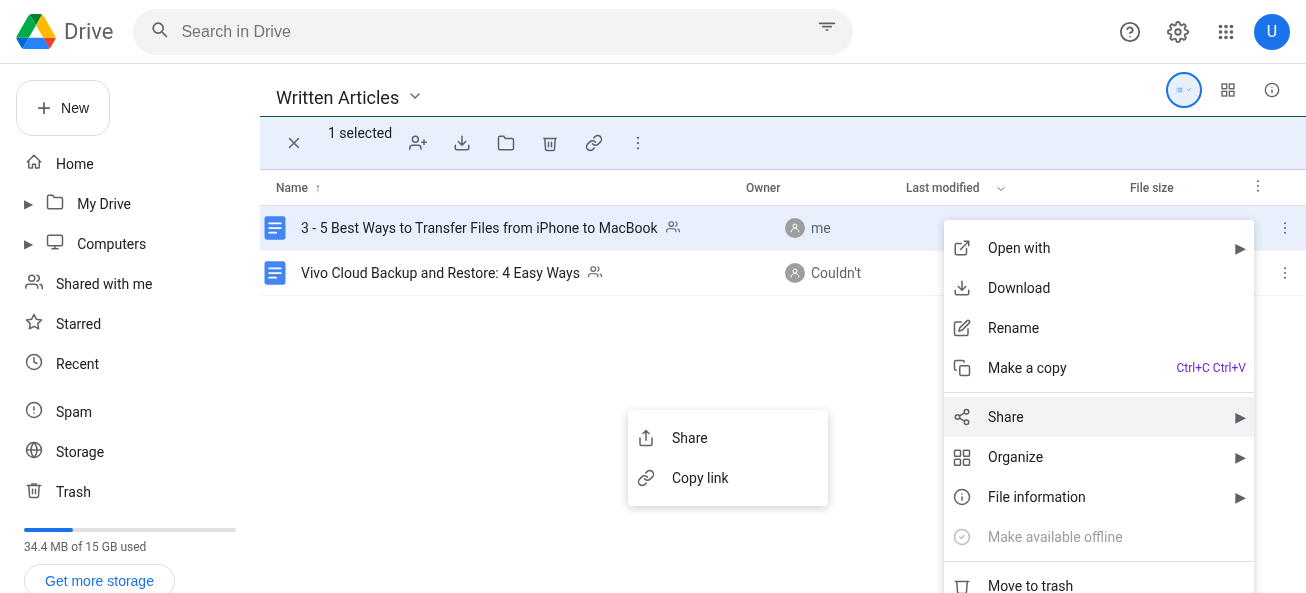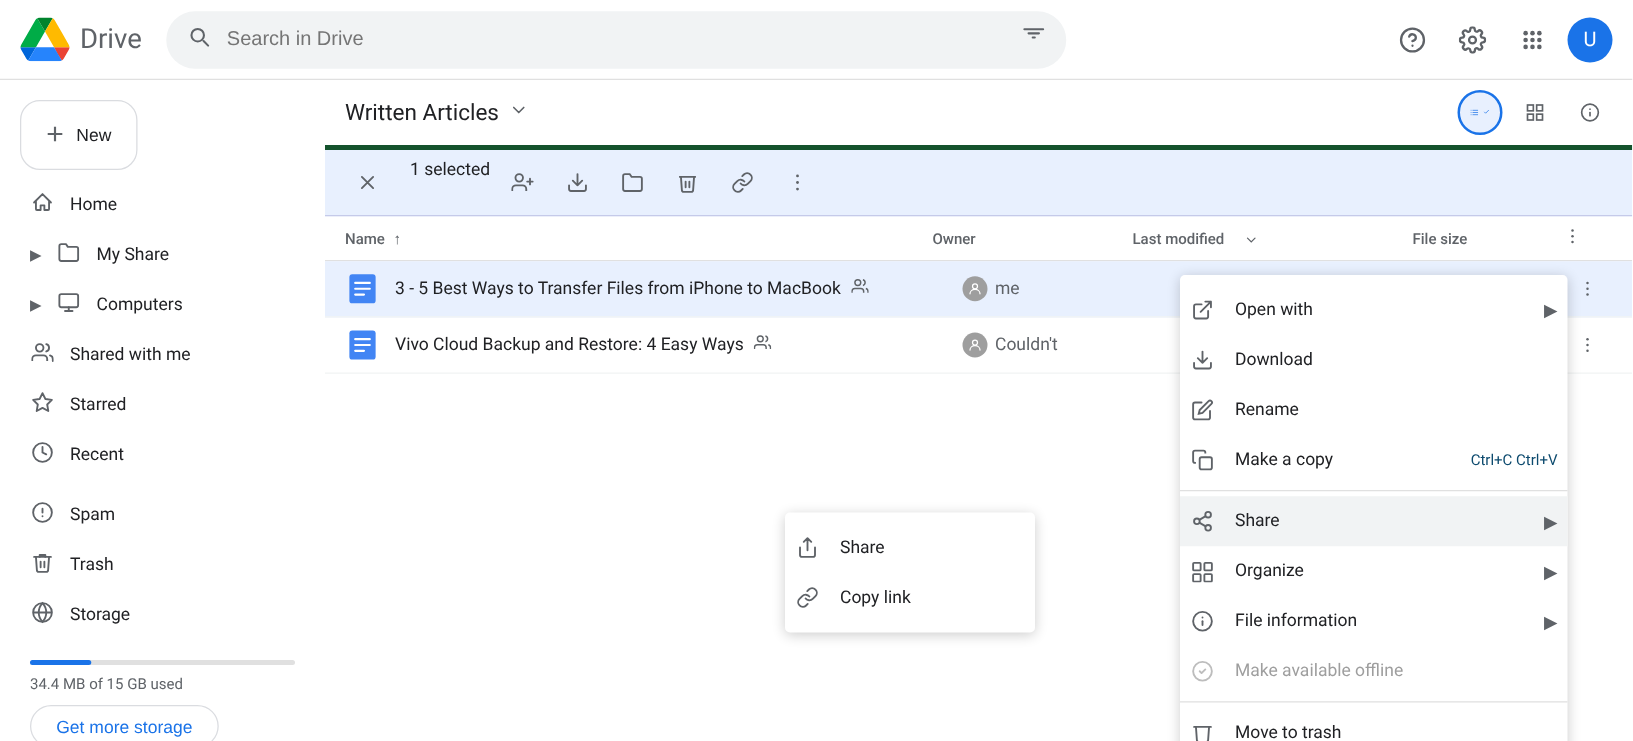--- a/index.html
+++ b/index.html
@@ -29,42 +29,42 @@
     .sidebar-item { display: flex; align-items: center; gap: 12px; padding: 0 24px; height: 40px; border-radius: 0 20px 20px 0; cursor: pointer; font-size: 14px; color: #202124; margin-right: 16px; }
     .sidebar-item .item-icon { font-size: 18px; color: #5f6368; width: 20px; text-align: center; }
     .sidebar-expand { font-size: 12px; color: #5f6368; }
     .storage-section { padding: 8px 24px; }
     .storage-bar-bg { width: 100%; height: 4px; background: #e0e0e0; border-radius: 2px; margin: 8px 0; }
     .storage-bar-fill { width: 23%; height: 4px; background: #1a73e8; border-radius: 2px; }
     .storage-text { font-size: 12px; color: #5f6368; }
     .get-storage-btn { margin-top: 10px; border: 1px solid #dadce0; border-radius: 20px; padding: 8px 20px; font-size: 14px; cursor: pointer; background: #fff; color: #1a73e8; font-weight: 500; }
 
     
-    .main-header { display: flex; align-items: center; justify-content: space-between; padding: 8px 16px; border-bottom: 4px solid #14532d; }
+    .main-header { display: flex; align-items: flex-end; justify-content: space-between; padding: 8px 16px; border-bottom: 1px solid #14532d; }
     .folder-title { display: flex; align-items: center; gap: 8px; font-size: 18px; font-weight: 400; color: #202124; }
     .folder-title .chevron { color: #5f6368; }
     .view-controls { display: flex; align-items: center; gap: 8px; }
     .view-btn { width: 36px; height: 36px; border-radius: 50%; display: flex; align-items: center; justify-content: center; cursor: pointer; color: #5f6368; border: none; background: transparent; }
     .view-btn.active { background: #e8f0fe; border: 2px solid #1a73e8; color: #1a73e8; }
     .list-view-btn { border: 1px solid #dadce0; border-radius: 20px; padding: 4px 8px; display: flex; align-items: center; gap: 2px; }
 
     
     .selection-bar { display: flex; align-items: flex-start; padding: 8px 16px; gap: 8px; background: #e8f0fe; border-bottom: 1px solid #c5cae9; }
     .selection-text { font-size: 14px; color: #202124; margin-left: 8px; }
     .sel-icon-btn { width: 36px; height: 36px; border-radius: 50%; display: flex; align-items: center; justify-content: center; cursor: pointer; color: #5f6368; border: none; background: transparent; }
 
     
     .file-table { flex: 1; overflow-y: auto; }
     .table-header { display: flex; align-items: center; padding: 8px 16px; border-bottom: 1px solid #e0e0e0; color: #5f6368; font-size: 12px; font-weight: 500; }
     .col-name { flex: 1; }
     .col-owner { width: 160px; }
     .col-modified { width: 224px; display: flex; align-items: flex-end; gap: 16px; }
     .col-size { width: 120px; }
     .col-more { width: 40px; }
-    .file-row { display: flex; align-items: center; padding: 8px 16px; border-bottom: 1px solid #f1f3f4; cursor: pointer; }
+    .file-row { display: flex; align-items: center; padding: 8px 1px; border-bottom: 1px solid #f1f3f4; cursor: pointer; }
     .file-row.selected { background: #e8f0fe; }
     .file-icon { width: 28px; height: 28px; margin-right: 12px; flex-shrink: 0; }
     .file-name { flex: 1; font-size: 14px; display: flex; align-items: center; gap: 8px; }
     .file-owner { width: 160px; font-size: 14px; color: #5f6368; display: flex; align-items: center; gap: 6px; }
     .file-modified { width: 200px; font-size: 14px; color: #5f6368; }
     .file-size { width: 120px; font-size: 14px; color: #5f6368; }
     .file-more { width: 40px; display: flex; justify-content: center; }
     .owner-avatar { width: 20px; height: 20px; border-radius: 50%; background: #9e9e9e; display: flex; align-items: center; justify-content: center; color: #fff; font-size: 10px; }
     .shared-icon { color: #5f6368; font-size: 14px; }
     .context-menu { background: #fff; border-radius: 4px; box-shadow: 0 2px 10px rgba(0,0,0,0.2); min-width: 200px; padding: 8px 0; }
@@ -162,21 +162,21 @@
         <span>Home</span>
       </div>
 
       <div class="sidebar-item">
         <span class="sidebar-expand">▶</span>
         <span class="item-icon">
           <svg width="18" height="18" viewBox="0 0 24 24" fill="none">
               <path d="M22 19a2 2 0 0 1-2 2H4a2 2 0 0 1-2-2V5a2 2 0 0 1 2-2h5l2 3h9a2 2 0 0 1 2 2z" stroke="#5f6368" stroke-width="2" stroke-linecap="round" stroke-linejoin="round"></path>
             </svg>
         </span>
-        <span>My Share</span>
+        <span>My Drive</span>
       </div>
 
       <div class="sidebar-item">
         <span class="sidebar-expand">▶</span>
         <span class="item-icon">
           <svg width="18" height="18" viewBox="0 0 24 24" fill="none">
               <rect x="2" y="3" width="20" height="14" rx="2" stroke="#5f6368" stroke-width="2"></rect>
               <path d="M8 21h8M12 17v4" stroke="#5f6368" stroke-width="2" stroke-linecap="round"></path>
             </svg>
         </span>
@@ -222,36 +222,36 @@
               <line x1="12" y1="8" x2="12" y2="12" stroke="#5f6368" stroke-width="2" stroke-linecap="round"></line>
               <circle cx="12" cy="16" r="1" fill="#5f6368"></circle>
             </svg>
         </span>
         <span>Spam</span>
       </div>
 
       <div class="sidebar-item">
         <span class="item-icon">
           <svg width="18" height="18" viewBox="0 0 24 24" fill="none">
-              <polyline points="3 6 5 6 21 6" stroke="#5f6368" stroke-width="2" stroke-linecap="round"></polyline>
-              <path d="M19 6l-1 14a2 2 0 0 1-2 2H8a2 2 0 0 1-2-2L5 6M10 11v6M14 11v6M9 6V4h6v2" stroke="#5f6368" stroke-width="2" stroke-linecap="round" stroke-linejoin="round"></path>
-            </svg>
-        </span>
-        <span>Trash</span>
-      </div>
-
-      <div class="sidebar-item">
-        <span class="item-icon">
-          <svg width="18" height="18" viewBox="0 0 24 24" fill="none">
               <path d="M12 2a10 10 0 1 0 0 20 10 10 0 0 0 0-20z" stroke="#5f6368" stroke-width="2"></path>
               <path d="M12 2a14.5 14.5 0 0 1 4 10 14.5 14.5 0 0 1-4 10A14.5 14.5 0 0 1 8 12 14.5 14.5 0 0 1 12 2z" stroke="#5f6368" stroke-width="2"></path>
               <line x1="2" y1="12" x2="22" y2="12" stroke="#5f6368" stroke-width="2"></line>
             </svg>
         </span>
         <span>Storage</span>
+      </div>
+
+      <div class="sidebar-item">
+        <span class="item-icon">
+          <svg width="18" height="18" viewBox="0 0 24 24" fill="none">
+              <polyline points="3 6 5 6 21 6" stroke="#5f6368" stroke-width="2" stroke-linecap="round"></polyline>
+              <path d="M19 6l-1 14a2 2 0 0 1-2 2H8a2 2 0 0 1-2-2L5 6M10 11v6M14 11v6M9 6V4h6v2" stroke="#5f6368" stroke-width="2" stroke-linecap="round" stroke-linejoin="round"></path>
+            </svg>
+        </span>
+        <span>Trash</span>
       </div>
 
       <div class="storage-section">
         <div class="storage-bar-bg">
           <div class="storage-bar-fill"></div>
         </div>
         <div class="storage-text">34.4 MB of 15 GB used</div>
         <button class="get-storage-btn">Get more storage</button>
       </div>
     </div>
@@ -494,21 +494,21 @@
       </div>
 
       <div class="ctx-item">
         <span class="ctx-icon">
           <svg width="18" height="18" viewBox="0 0 24 24" fill="none">
               <rect x="9" y="9" width="13" height="13" rx="2" stroke="#5f6368" stroke-width="2"></rect>
               <path d="M5 15H4a2 2 0 0 1-2-2V4a2 2 0 0 1 2-2h9a2 2 0 0 1 2 2v1" stroke="#5f6368" stroke-width="2"></path>
             </svg>
         </span>
         <span class="ctx-label">Make a copy</span>
-        <span class="ctx-shortcut" style="margin-left:auto; color:#0c4a6e; font-size:12px;text-align:center;">Ctrl+C Ctrl+V</span>
+        <span class="ctx-shortcut" style="margin-left:auto; color:#6d28d9; font-size:12px;text-align:center;">Ctrl+C Ctrl+V</span>
       </div>
 
       <div class="ctx-divider"></div>
 
       <div class="ctx-item highlighted">
         <span class="ctx-icon">
           <svg width="18" height="18" viewBox="0 0 24 24" fill="none">
               <circle cx="18" cy="5" r="3" stroke="#5f6368" stroke-width="2"></circle>
               <circle cx="6" cy="12" r="3" stroke="#5f6368" stroke-width="2"></circle>
               <circle cx="18" cy="19" r="3" stroke="#5f6368" stroke-width="2"></circle>

